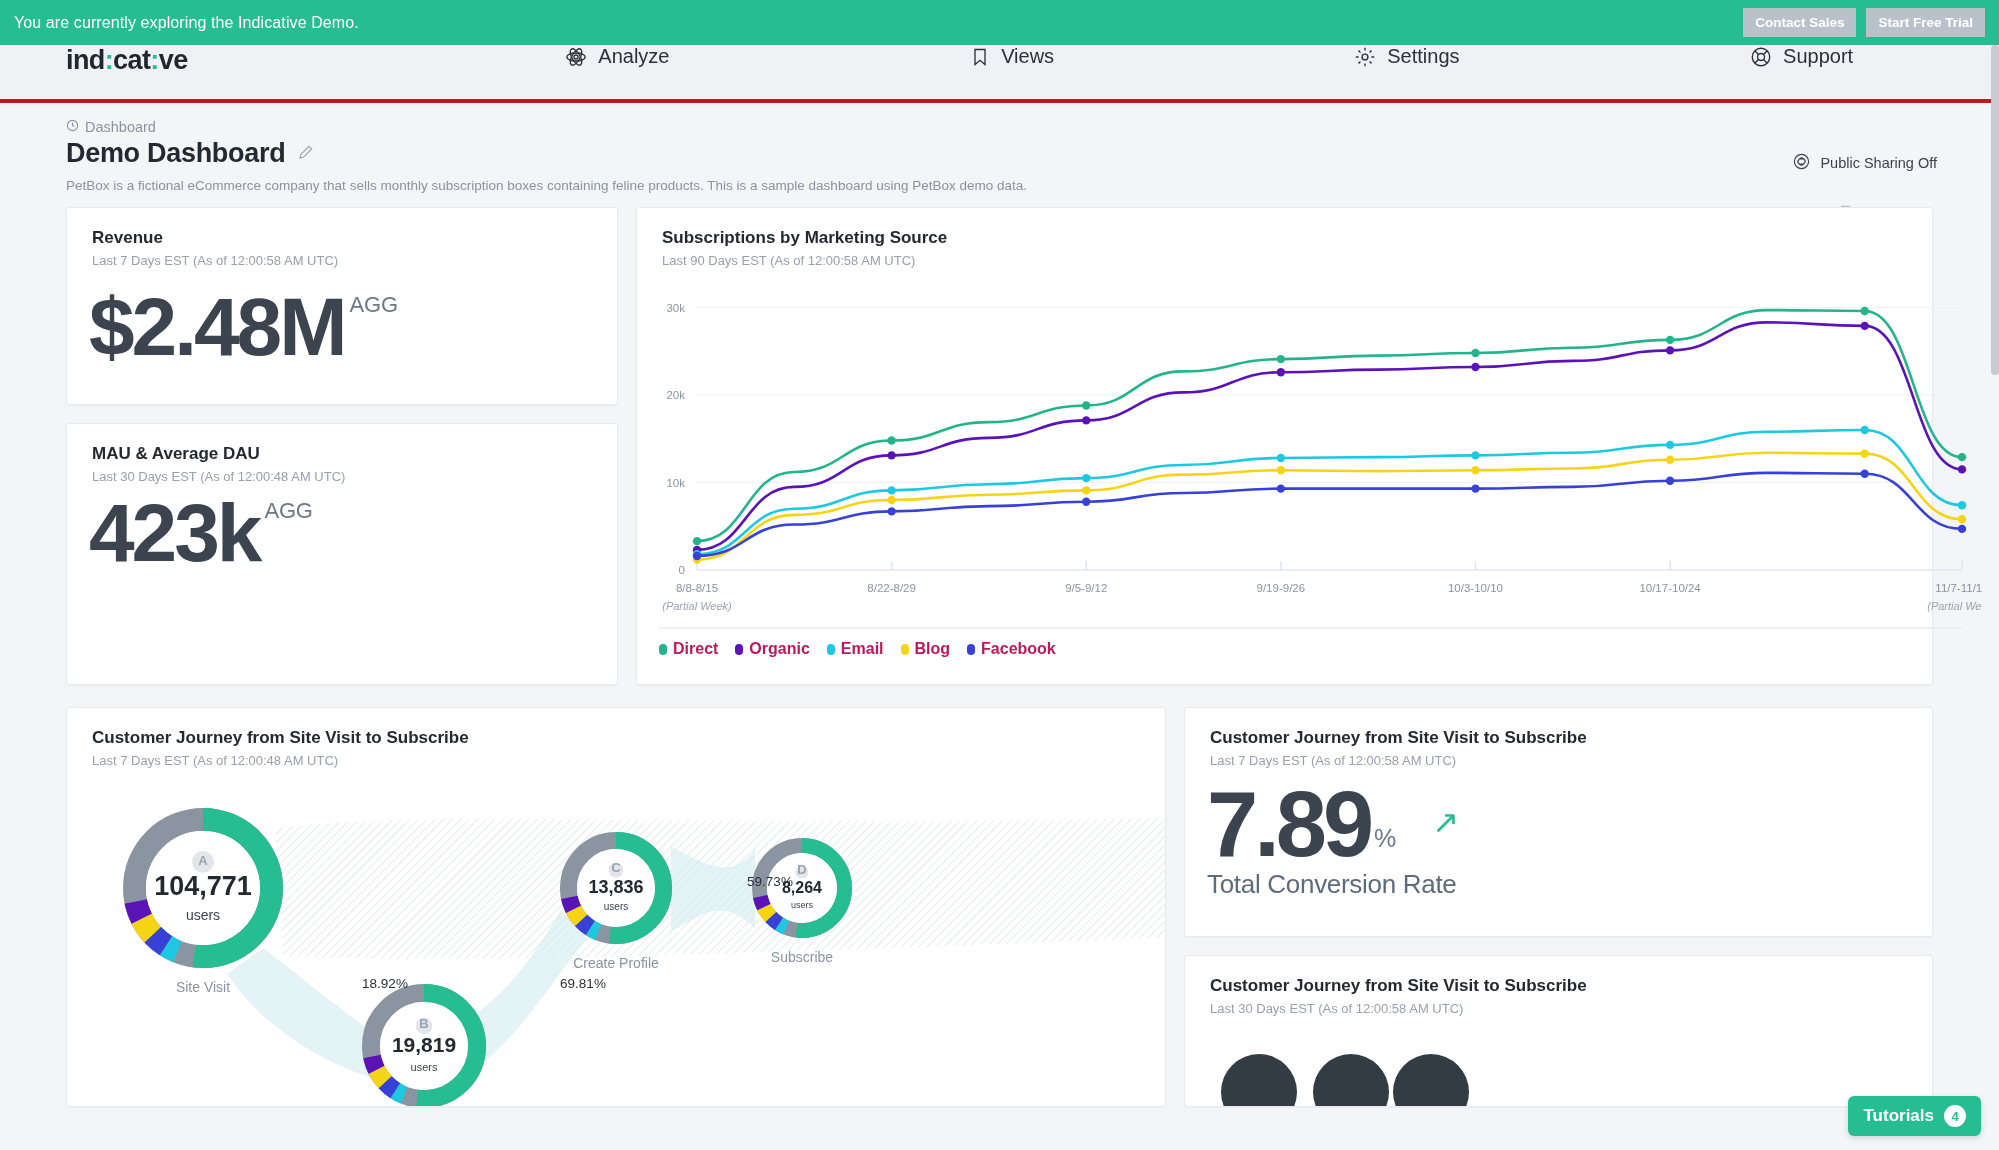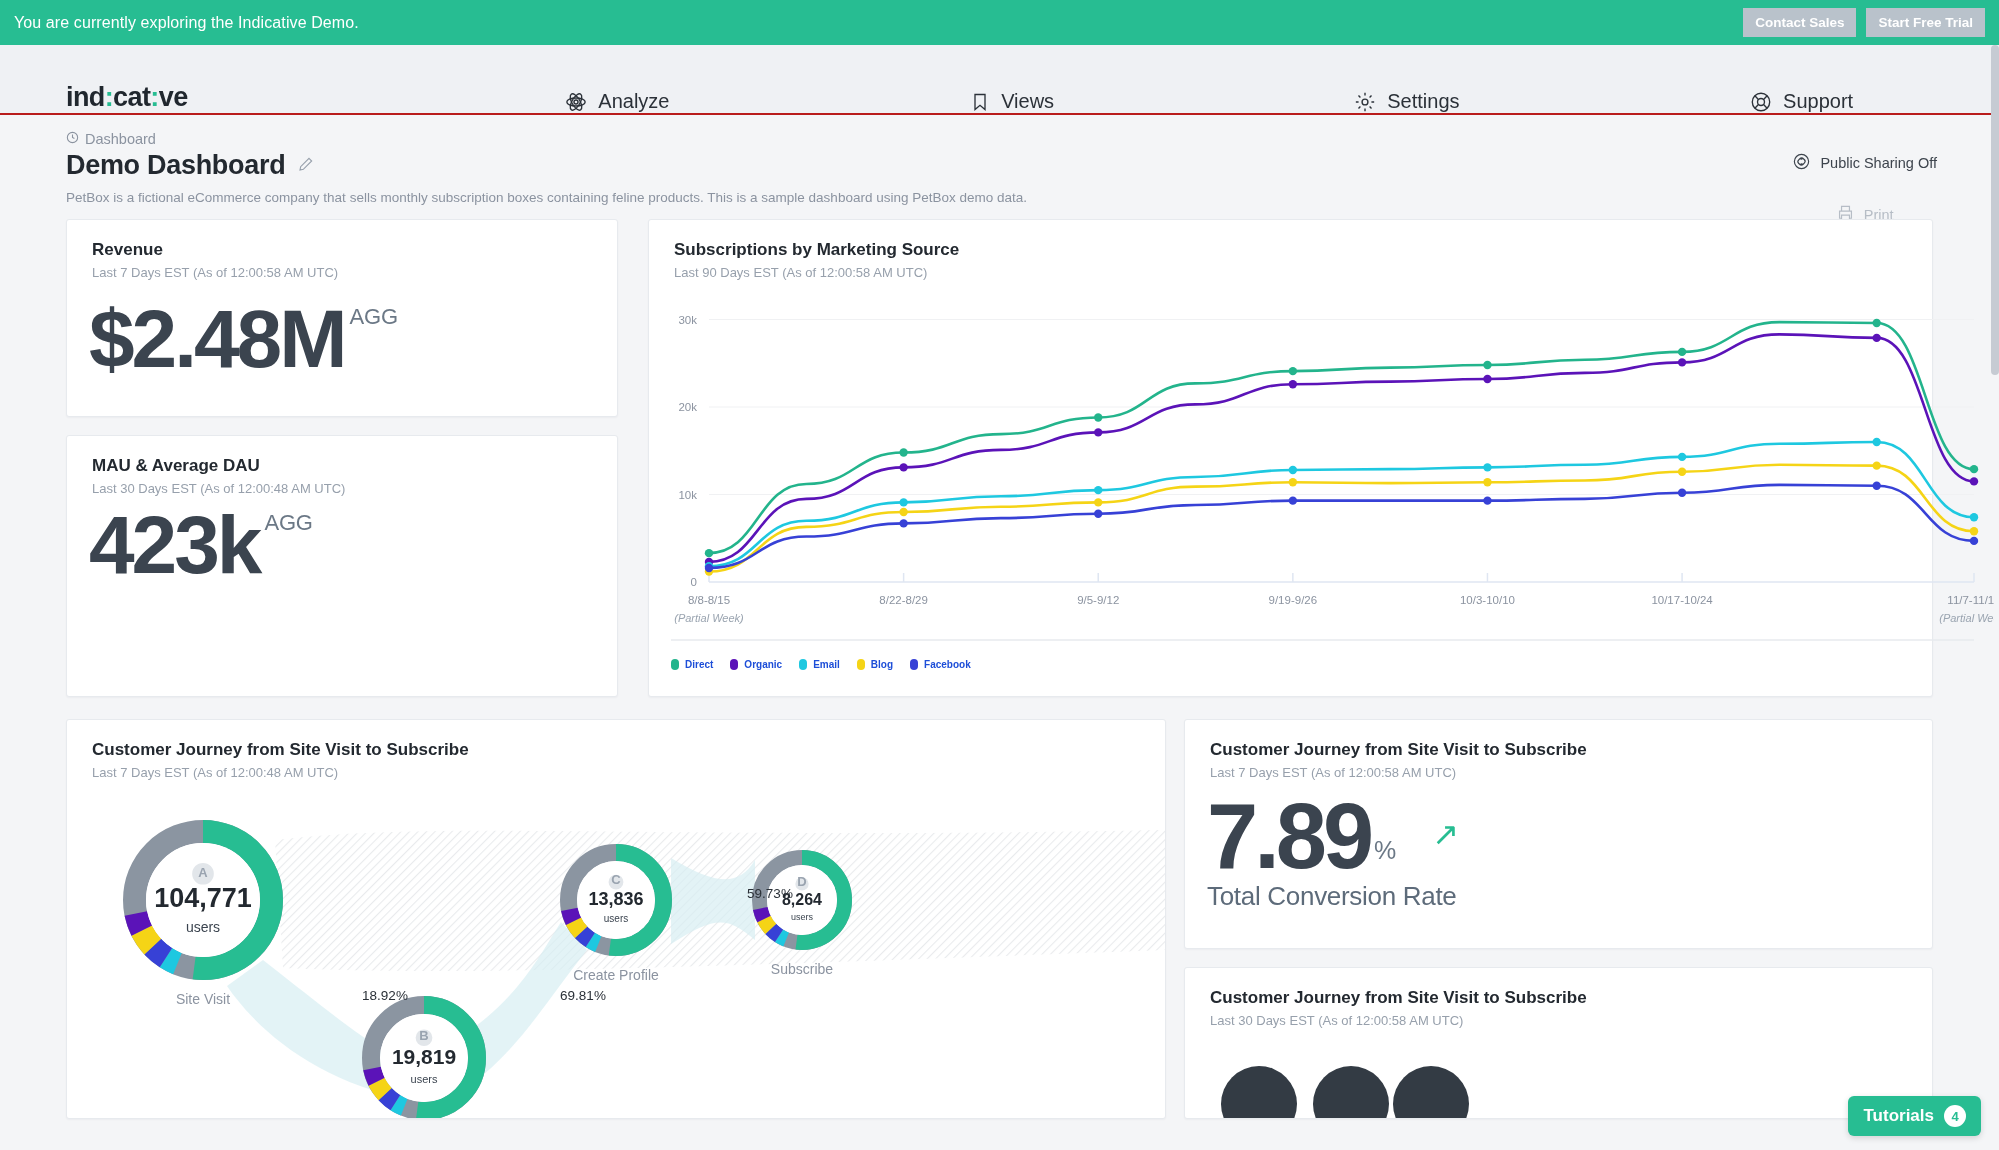--- a/index.html
+++ b/index.html
@@ -19,23 +19,23 @@
   .demo-banner-text { color: #ffffff; font-size: 16px; letter-spacing: .1px; }
   .demo-banner-actions { margin-left: auto; display: flex; gap: 10px; }
   .banner-btn {
     background: #b9c2cb; color: #ffffff; border: none; border-radius: 0;
     font-size: 13.5px; font-weight: 700; padding: 7px 12px;
     font-family: "Liberation Sans", sans-serif; cursor: pointer;
   }
 
   
   .navbar {
-    height: 70px; background: #eff1f4;
-    display: flex; align-items: flex-end;
-    border-bottom: 2px solid #b91c1c;
+    height: 58px; background: #eff1f4;
+    display: flex; align-items: flex-start;
+    border-bottom: 4px solid #b91c1c;
   }
   .logo {
     width: 420px; padding-left: 66px;
     font-size: 27px; font-weight: 700; color: #20272e;
     letter-spacing: -.6px; white-space: nowrap;
   }
   .logo .dot { color: #27bd92; }
   .nav-items { flex: 1; display: flex; align-items: center; }
   .nav-item {
     flex: 1; display: flex; align-items: center; justify-content: center;
@@ -58,21 +58,21 @@
     display: flex; align-items: center; gap: 30px; flex-direction: column;
   }
   .head-action {
     display: flex; align-items: center; gap: 9px;
     font-size: 14.5px; color: #3d444d; cursor: pointer; white-space: nowrap;
   }
   .head-action.disabled { color: #b6bdc6; cursor: default; }
 
   
   .board { padding: 14px 66px 0 66px; }
-  .row1 { display: flex; gap: 30px; }
+  .row1 { display: flex; gap: 18px; }
   .col-left { width: 552px; display: flex; flex-direction: column; gap: 18px; }
   .card {
     background: #ffffff; border: 1px solid #e7eaee; border-radius: 3px;
     box-shadow: 0 1px 2px rgba(20,30,50,.04);
   }
   .card-head { padding: 20px 25px 0 25px; }
   .card-title { font-size: 17px; font-weight: 700; color: #232930; }
   .card-sub { font-size: 13px; color: #97a0ac; margin-top: 5px; }
 
   
@@ -92,21 +92,21 @@
   .mau-body { margin-top: 10px; }
   .mau-body2 { margin-top: 8px; }
 
   
   .chart-card { flex: 1; height: 478px; position: relative; }
   .chart-area { position: absolute; left: 0; top: 62px; right: 0; bottom: 0; }
   .legend {
     position: absolute; left: 22px; bottom: 26px;
     display: flex; gap: 17px; align-items: center;
   }
-  .legend-item { display: flex; align-items: center; gap: 6px; font-size: 10px; font-weight: 700; color: #1d4ed8; cursor: pointer; }
+  .legend-item { display: flex; align-items: center; gap: 6px; font-size: 16px; font-weight: 700; color: #be185d; cursor: pointer; }
   .legend-dot { width: 8px; height: 11px; border-radius: 4px; display: block; }
 
   
   .row2 { display: flex; gap: 18px; margin-top: 22px; }
   .journey-card { width: 1100px; height: 400px; position: relative; overflow: hidden; }
   .right-col { flex: 1; display: flex; flex-direction: column; gap: 18px; }
   .conv-card { height: 230px; position: relative; }
   .conv-body { display: flex; align-items: flex-start; padding: 14px 0 0 22px; }
   .conv-big {
     font-size: 92px; font-weight: 700; color: #3b444f;

